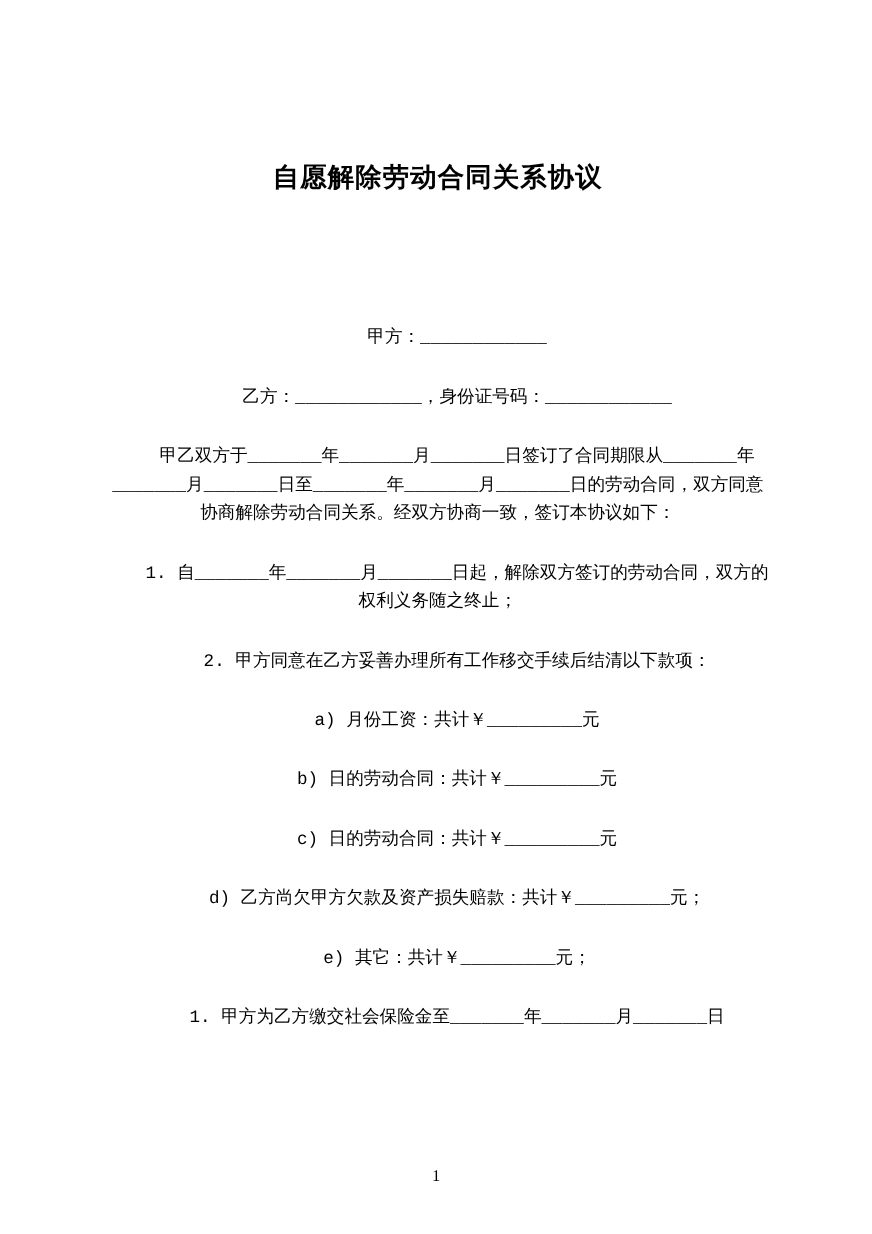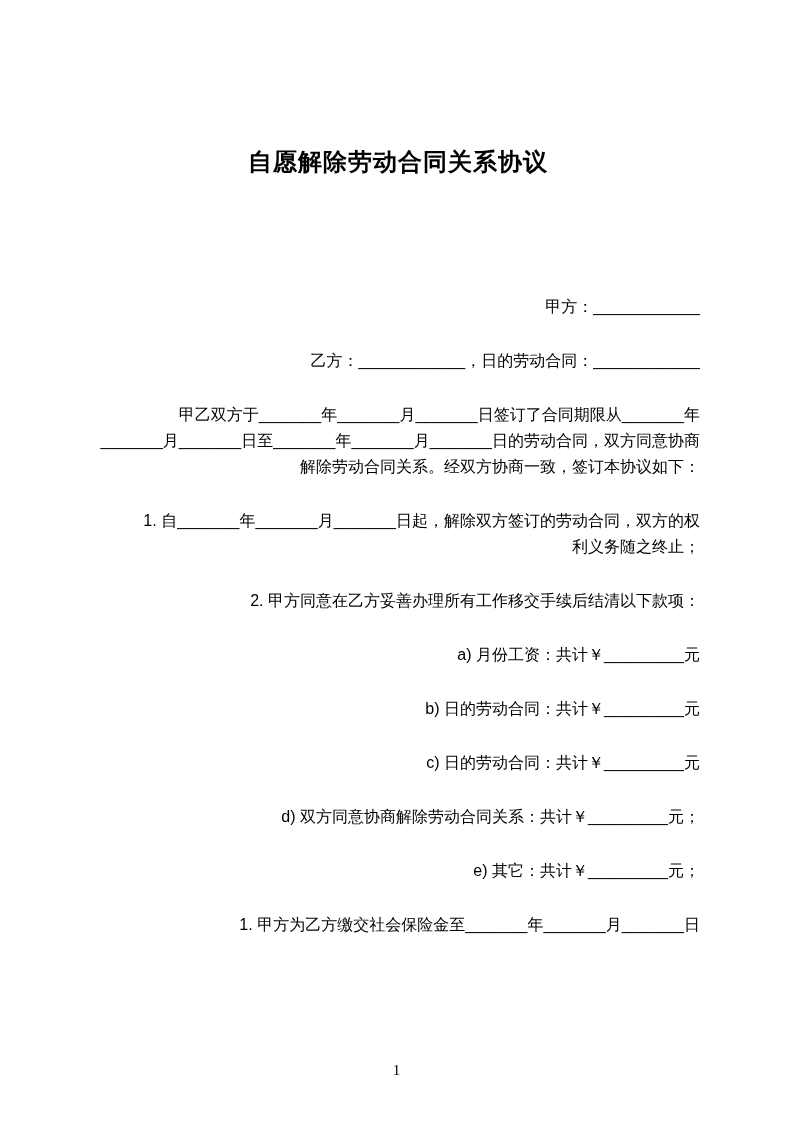--- a/index.html
+++ b/index.html
@@ -27,22 +27,23 @@
     line-height: 32px;
     font-weight: bold;
     text-align: center;
     letter-spacing: 1px;
   }
   .para {
     margin: 0 0 28px 0;
     font-size: 16px;
     line-height: 26px;
     text-indent: 35px;
-    text-align: right;
+    text-align: center;
     word-break: break-word;
+    font-family: Liberation Mono, monospace;
   }
   .page-footer {
     position: absolute;
     top: 1052px;
     left: 0;
     right: 0;
     text-align: center;
     font-family: "Liberation Serif", "DejaVu Serif", serif;
     font-size: 15px;
     line-height: 20px;
@@ -52,35 +53,35 @@
 </head>
 <body>
 
 <div class="page">
   <div class="content">
 
     <h1 class="doc-title">自愿解除劳动合同关系协议</h1>
 
     <p class="para">甲方：____________</p>
 
-    <p class="para">乙方：____________，日的劳动合同：____________</p>
+    <p class="para">乙方：____________，身份证号码：____________</p>
 
     <p class="para">甲乙双方于_______年_______月_______日签订了合同期限从_______年_______月_______日至_______年_______月_______日的劳动合同，双方同意协商解除劳动合同关系。经双方协商一致，签订本协议如下：</p>
 
     <p class="para">1. 自_______年_______月_______日起，解除双方签订的劳动合同，双方的权利义务随之终止；</p>
 
     <p class="para">2. 甲方同意在乙方妥善办理所有工作移交手续后结清以下款项：</p>
 
     <p class="para">a) 月份工资：共计￥_________元</p>
 
     <p class="para">b) 日的劳动合同：共计￥_________元</p>
 
     <p class="para">c) 日的劳动合同：共计￥_________元</p>
 
-    <p class="para">d) 双方同意协商解除劳动合同关系：共计￥_________元；</p>
+    <p class="para">d) 乙方尚欠甲方欠款及资产损失赔款：共计￥_________元；</p>
 
     <p class="para">e) 其它：共计￥_________元；</p>
 
 
     <p class="para">1. 甲方为乙方缴交社会保险金至_______年_______月_______日</p>
 
   </div>
 
   <div class="page-footer">1</div>
 </div>

